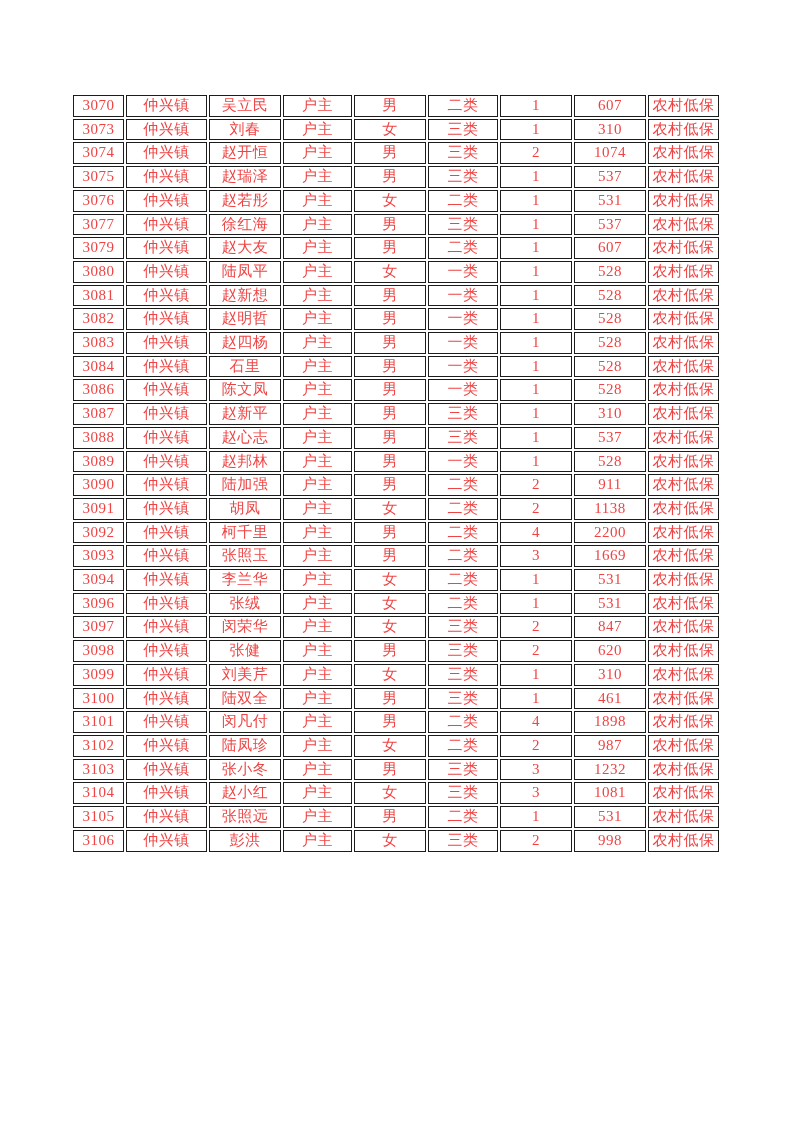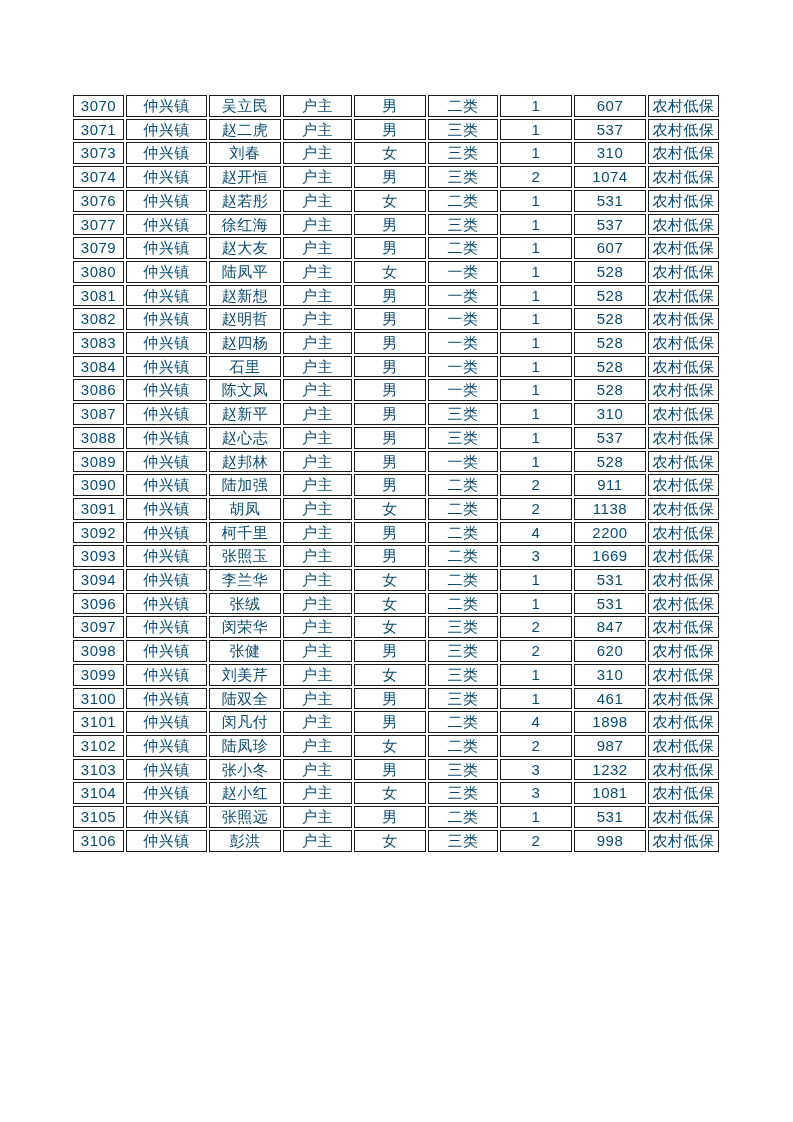--- a/index.html
+++ b/index.html
@@ -6,22 +6,22 @@
     margin: 0;
     padding: 0;
     background: #ffffff;
   }
   .page {
     position: relative;
     width: 793px;
     height: 1122px;
     background: #ffffff;
     overflow: hidden;
-    font-family: Liberation Sans, sans-serif;
-    color: #0c4a6e;
+    font-family: Liberation Serif, serif;
+    color: #ef4444;
   }
   table.welfare {
     position: absolute;
     left: 71px;
     top: 93px;
     width: 650px;
     table-layout: fixed;
     border-collapse: separate;
     border-spacing: 2px;
     font-size: 15px;
@@ -60,50 +60,50 @@
           <td>仲兴镇</td>
           <td>吴立民</td>
           <td>户主</td>
           <td>男</td>
           <td>二类</td>
           <td>1</td>
           <td>607</td>
           <td>农村低保</td>
         </tr>
         <tr>
-          <td>3071</td>
-          <td>仲兴镇</td>
-          <td>赵二虎</td>
+          <td>3073</td>
+          <td>仲兴镇</td>
+          <td>刘春</td>
+          <td>户主</td>
+          <td>女</td>
+          <td>三类</td>
+          <td>1</td>
+          <td>310</td>
+          <td>农村低保</td>
+        </tr>
+        <tr>
+          <td>3074</td>
+          <td>仲兴镇</td>
+          <td>赵开恒</td>
+          <td>户主</td>
+          <td>男</td>
+          <td>三类</td>
+          <td>2</td>
+          <td>1074</td>
+          <td>农村低保</td>
+        </tr>
+        <tr>
+          <td>3075</td>
+          <td>仲兴镇</td>
+          <td>赵瑞泽</td>
           <td>户主</td>
           <td>男</td>
           <td>三类</td>
           <td>1</td>
           <td>537</td>
-          <td>农村低保</td>
-        </tr>
-        <tr>
-          <td>3073</td>
-          <td>仲兴镇</td>
-          <td>刘春</td>
-          <td>户主</td>
-          <td>女</td>
-          <td>三类</td>
-          <td>1</td>
-          <td>310</td>
-          <td>农村低保</td>
-        </tr>
-        <tr>
-          <td>3074</td>
-          <td>仲兴镇</td>
-          <td>赵开恒</td>
-          <td>户主</td>
-          <td>男</td>
-          <td>三类</td>
-          <td>2</td>
-          <td>1074</td>
           <td>农村低保</td>
         </tr>
         <tr>
           <td>3076</td>
           <td>仲兴镇</td>
           <td>赵若彤</td>
           <td>户主</td>
           <td>女</td>
           <td>二类</td>
           <td>1</td>

